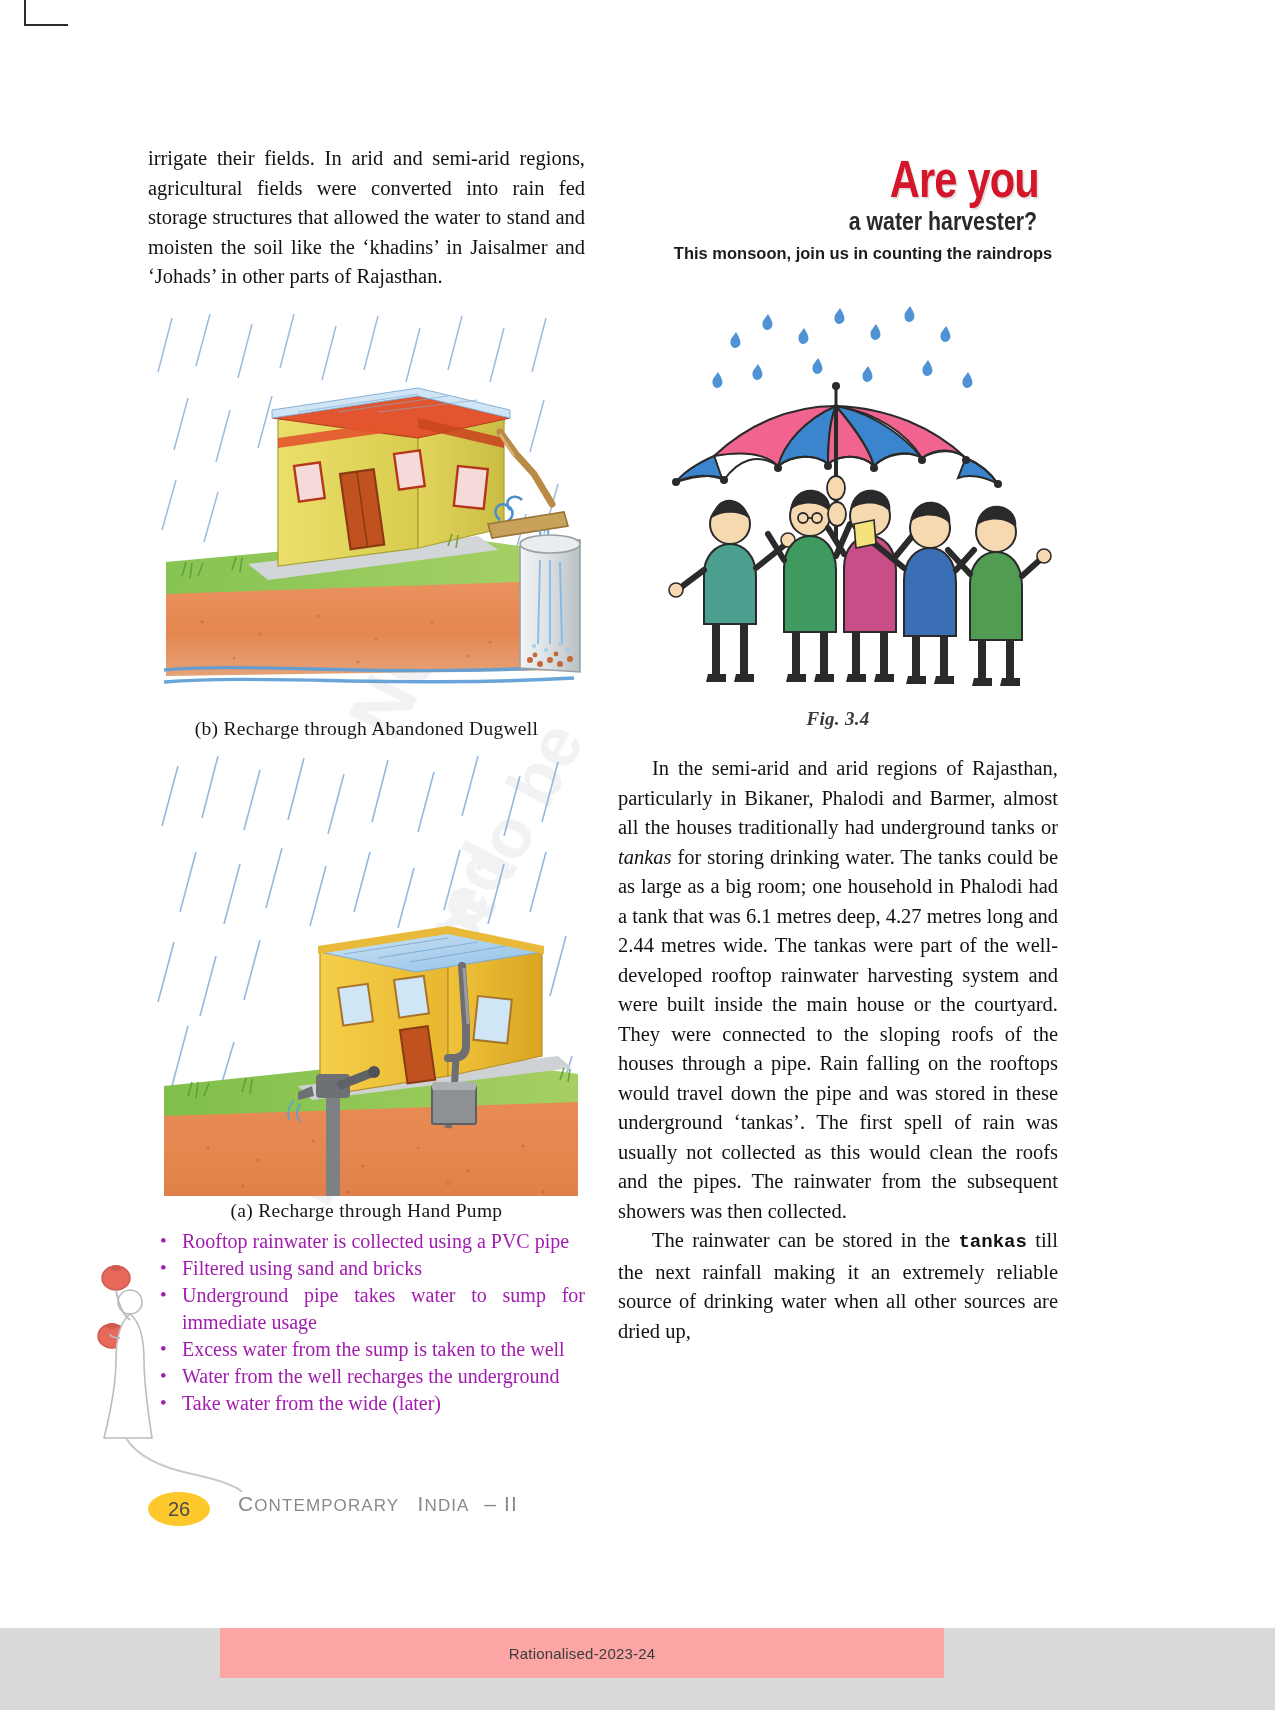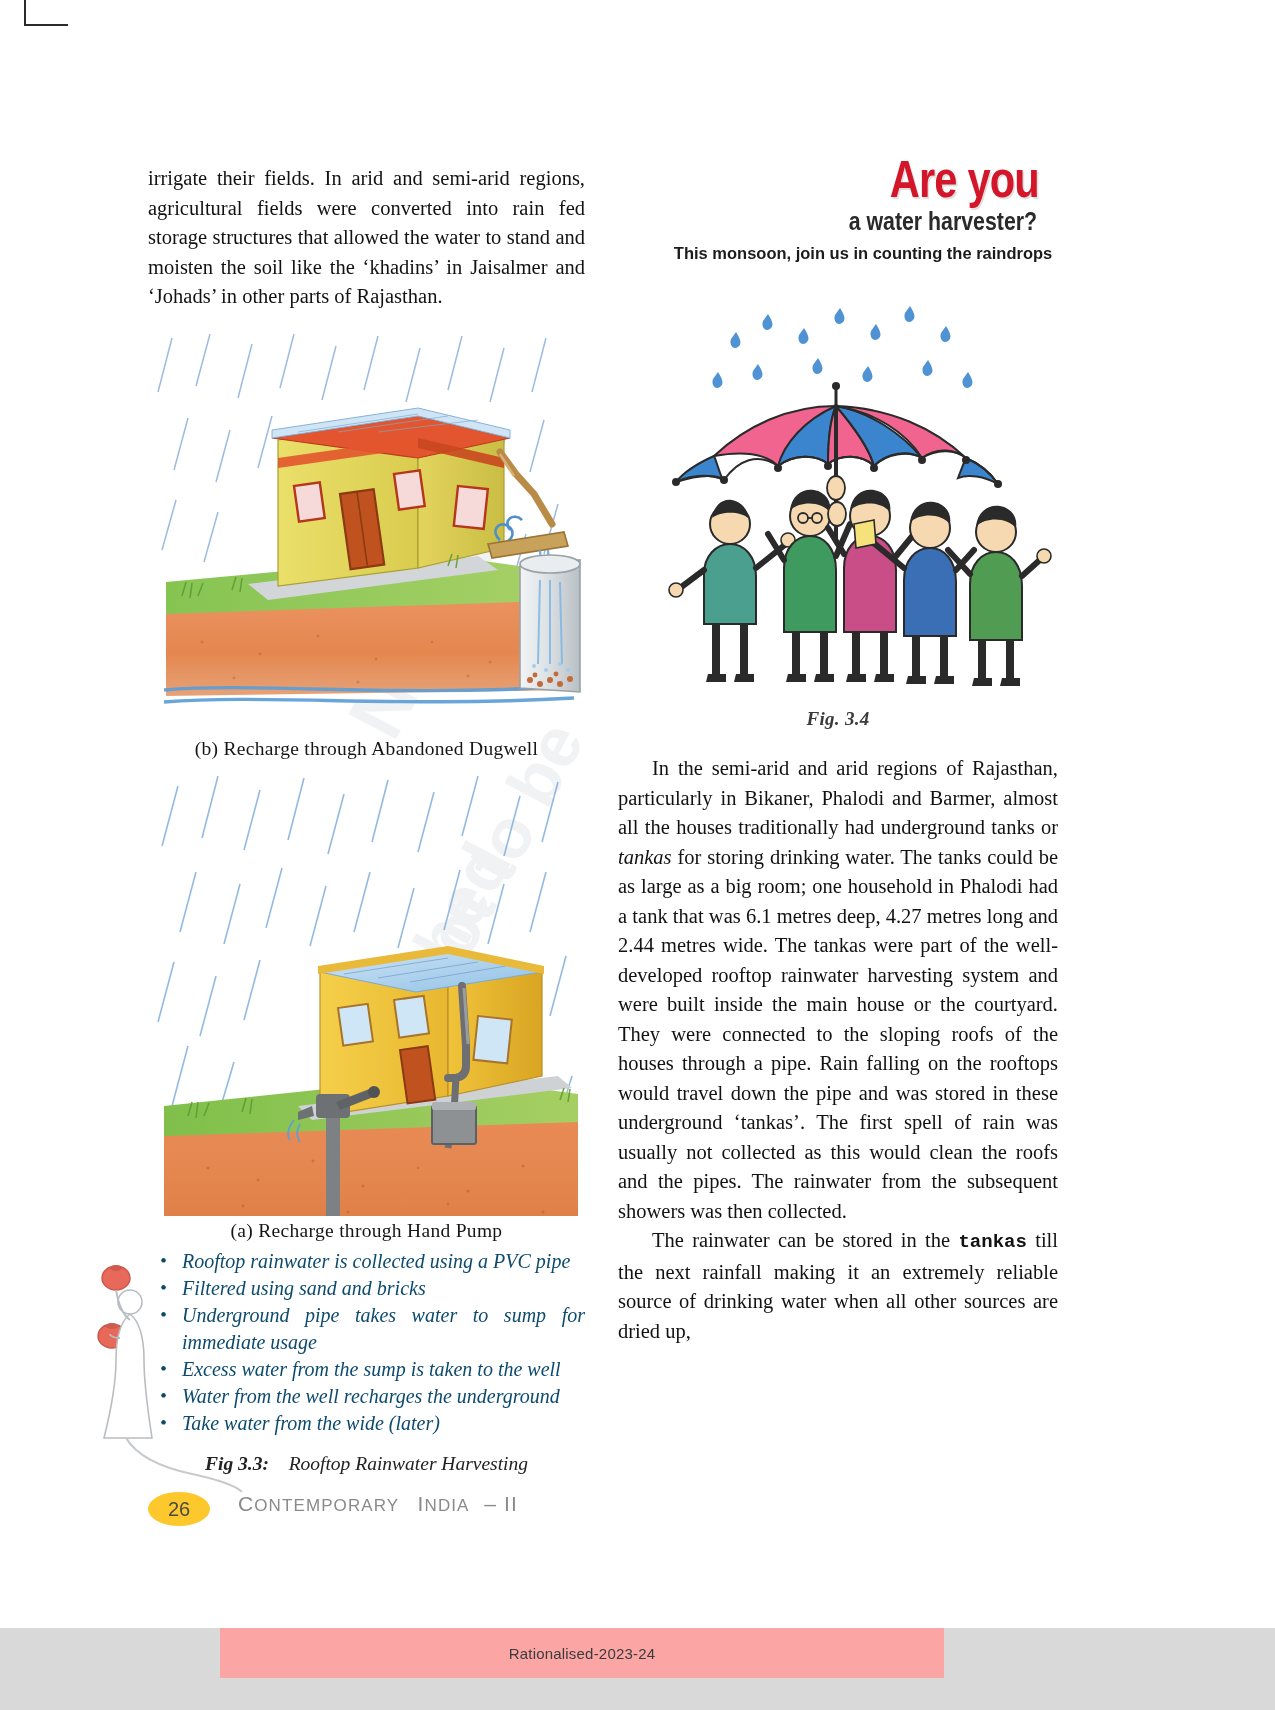--- a/index.html
+++ b/index.html
@@ -67,21 +67,21 @@
   }
   .wm-1 { font-size: 78px; left: 60px; top: 70px; transform: rotate(-62deg); }
   .wm-2 { font-size: 70px; left: 120px; top: 330px; transform: rotate(-62deg); }
   .wm-3 { font-size: 70px; left: 0px;  top: 540px; transform: rotate(-62deg); }
 
   
   .col {
     position: absolute;
     z-index: 6;
   }
-  .col-left  { left: 148px; top: 164px; width: 437px; }
+  .col-left  { left: 148px; top: 144px; width: 437px; }
   .col-right { left: 618px; top: 152px; width: 440px; }
 
   p.body {
     font-size: 20.5px;
     line-height: 29.5px;
     text-align: justify;
     color: #121212;
     hyphens: none;
   }
   p.body.indent { text-indent: 34px; }
@@ -148,22 +148,21 @@
   .fig-caption-main b { font-style: italic; }
 
   
   ul.notes { list-style: none; margin-top: 6px; }
   ul.notes li {
     position: relative;
     padding-left: 34px;
     font-size: 20px;
     line-height: 27px;
     text-align: justify;
-    color: #0c4a6e;
-    font-style: italic;
+    color: #a21caf;
   }
   ul.notes li::before {
     content: "•";
     position: absolute;
     left: 12px; top: -1px;
     font-size: 19px;
   }
 
   
   .footer {
@@ -506,25 +505,20 @@
 
     <ul class="notes">
       <li>Rooftop rainwater is collected using a PVC pipe</li>
       <li>Filtered using sand and bricks</li>
       <li>Underground pipe takes water to sump for immediate usage</li>
       <li>Excess water from the sump is taken to the well</li>
       <li>Water from the well recharges the underground</li>
       <li>Take water from the wide (later)</li>
     </ul>
 
-    <div class="fig-caption-main">
-      <b>Fig 3.3:</b>
-      <span style="display:inline-block;width:10px;"></span>
-      <span>Rooftop Rainwater Harvesting</span>
-    </div>
   </div>
 
   <div class="col col-right">
 
     <div class="masthead">
       <div><span class="mast-1">Are you</span></div>
       <div><span class="mast-2">a water harvester?</span></div>
       <div><span class="mast-3">This monsoon, join us in counting the raindrops</span></div>
     </div>
 

